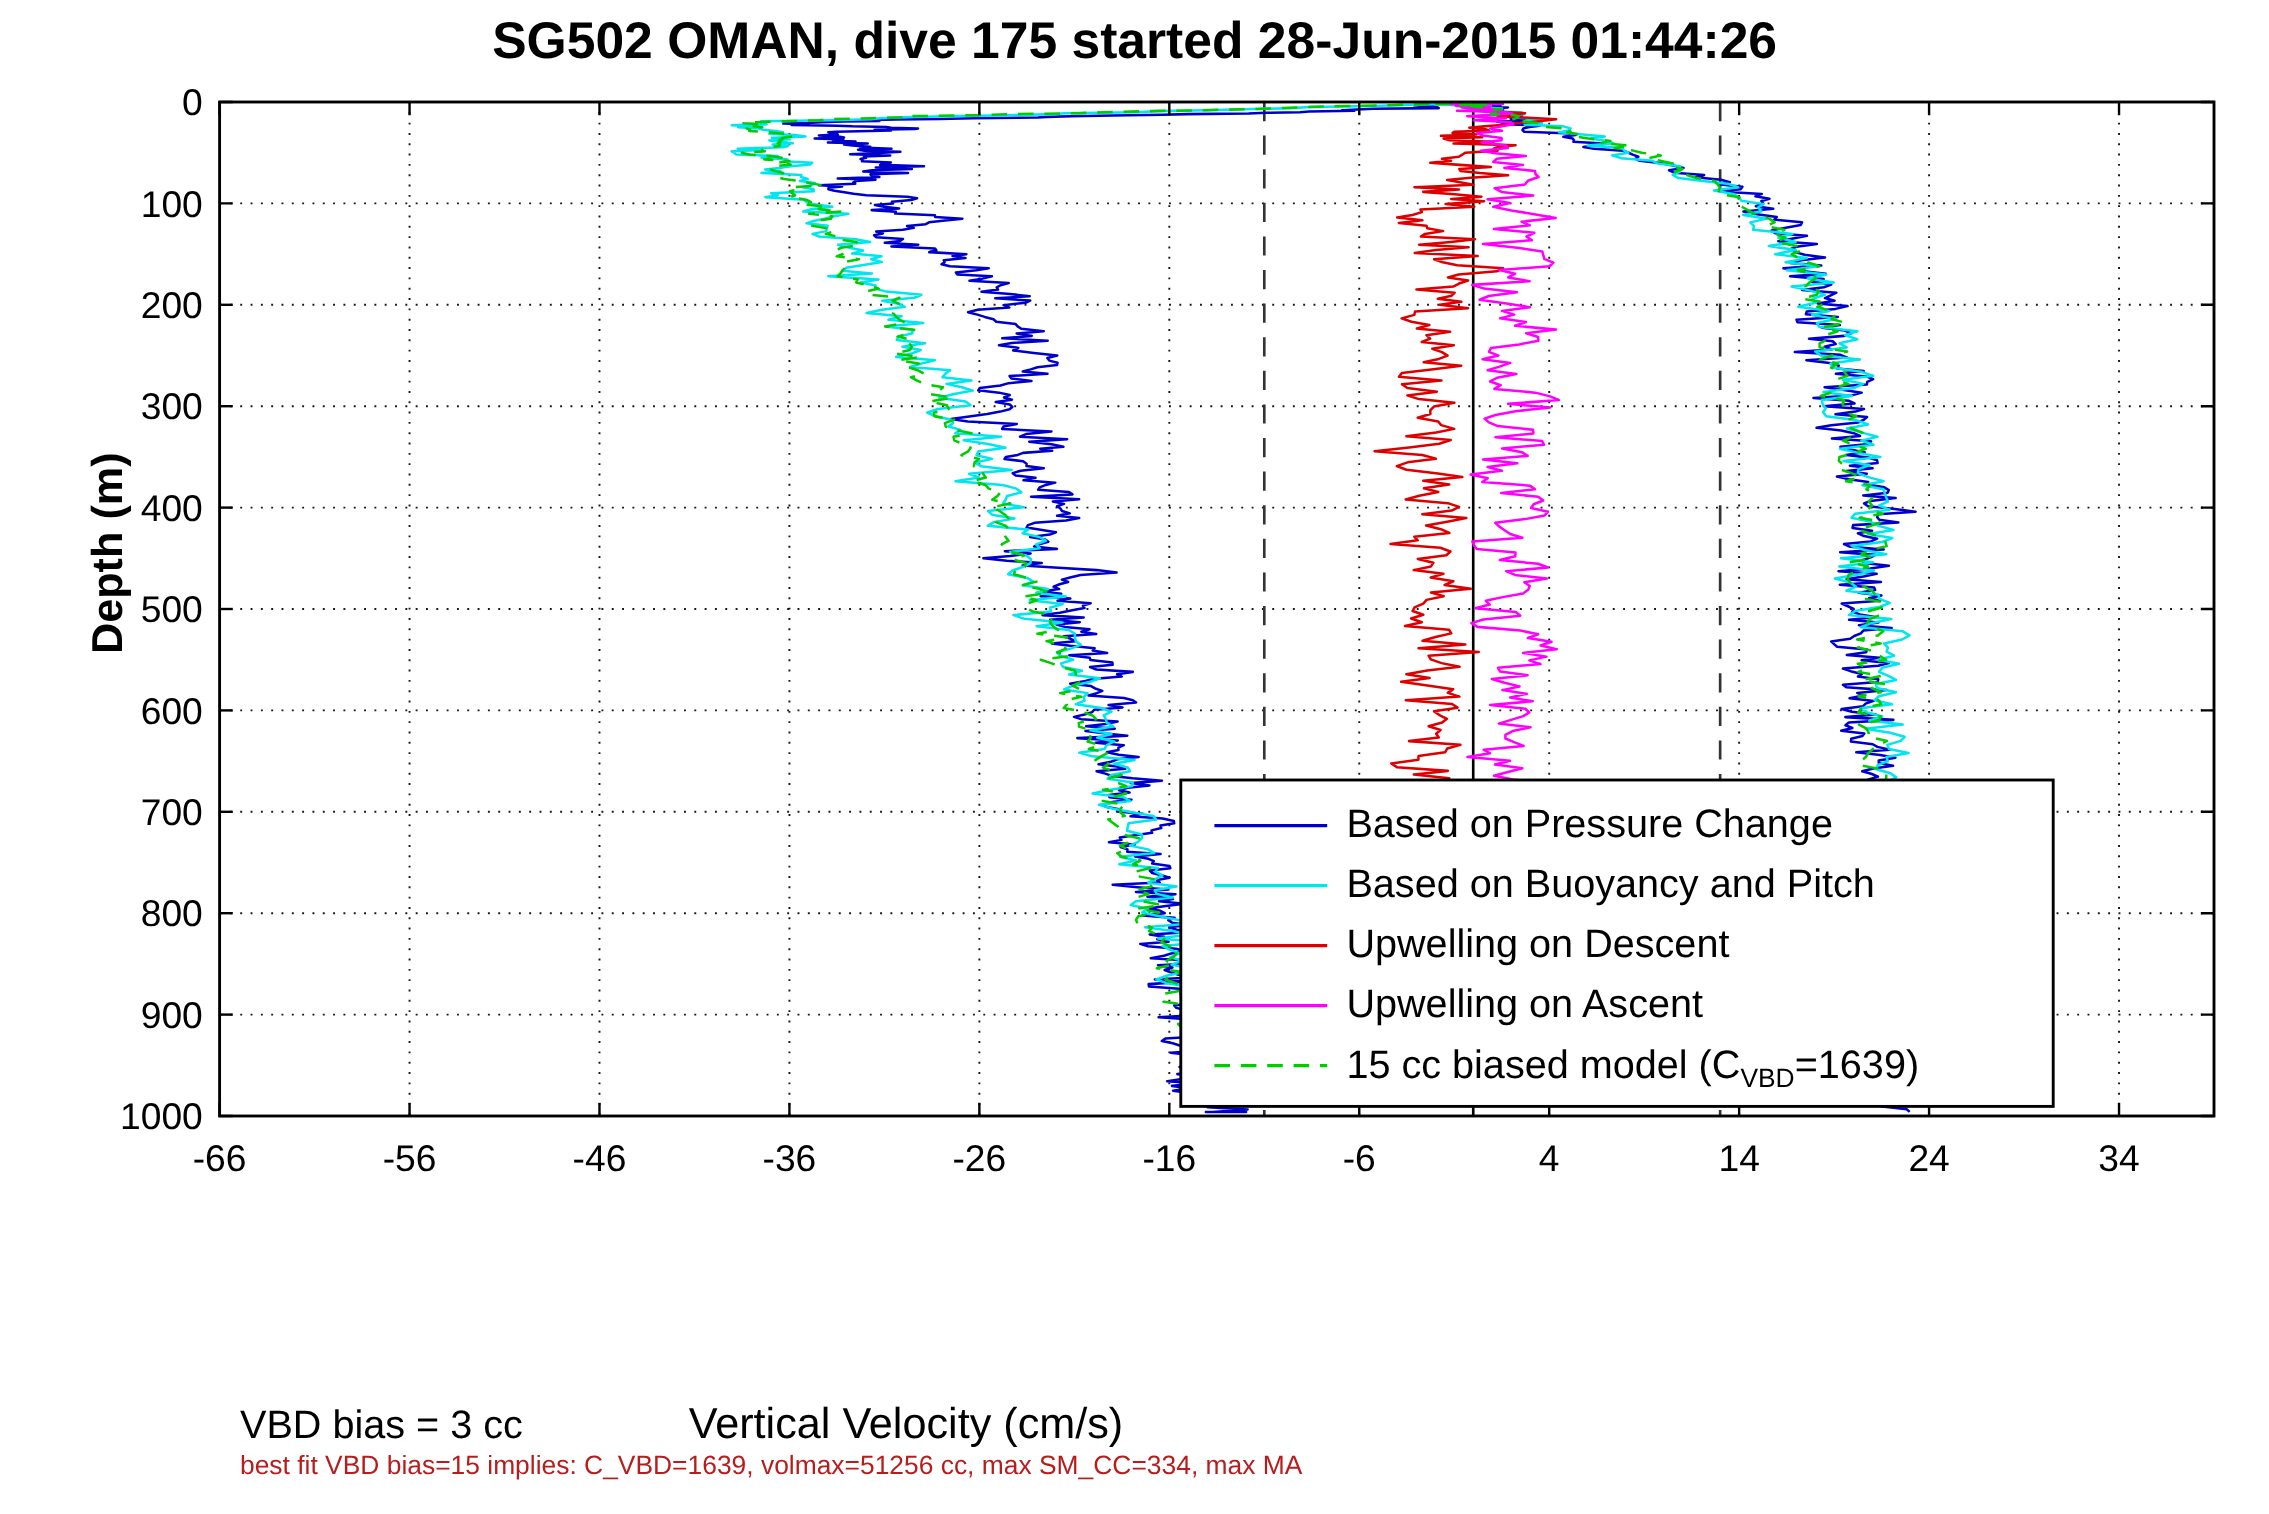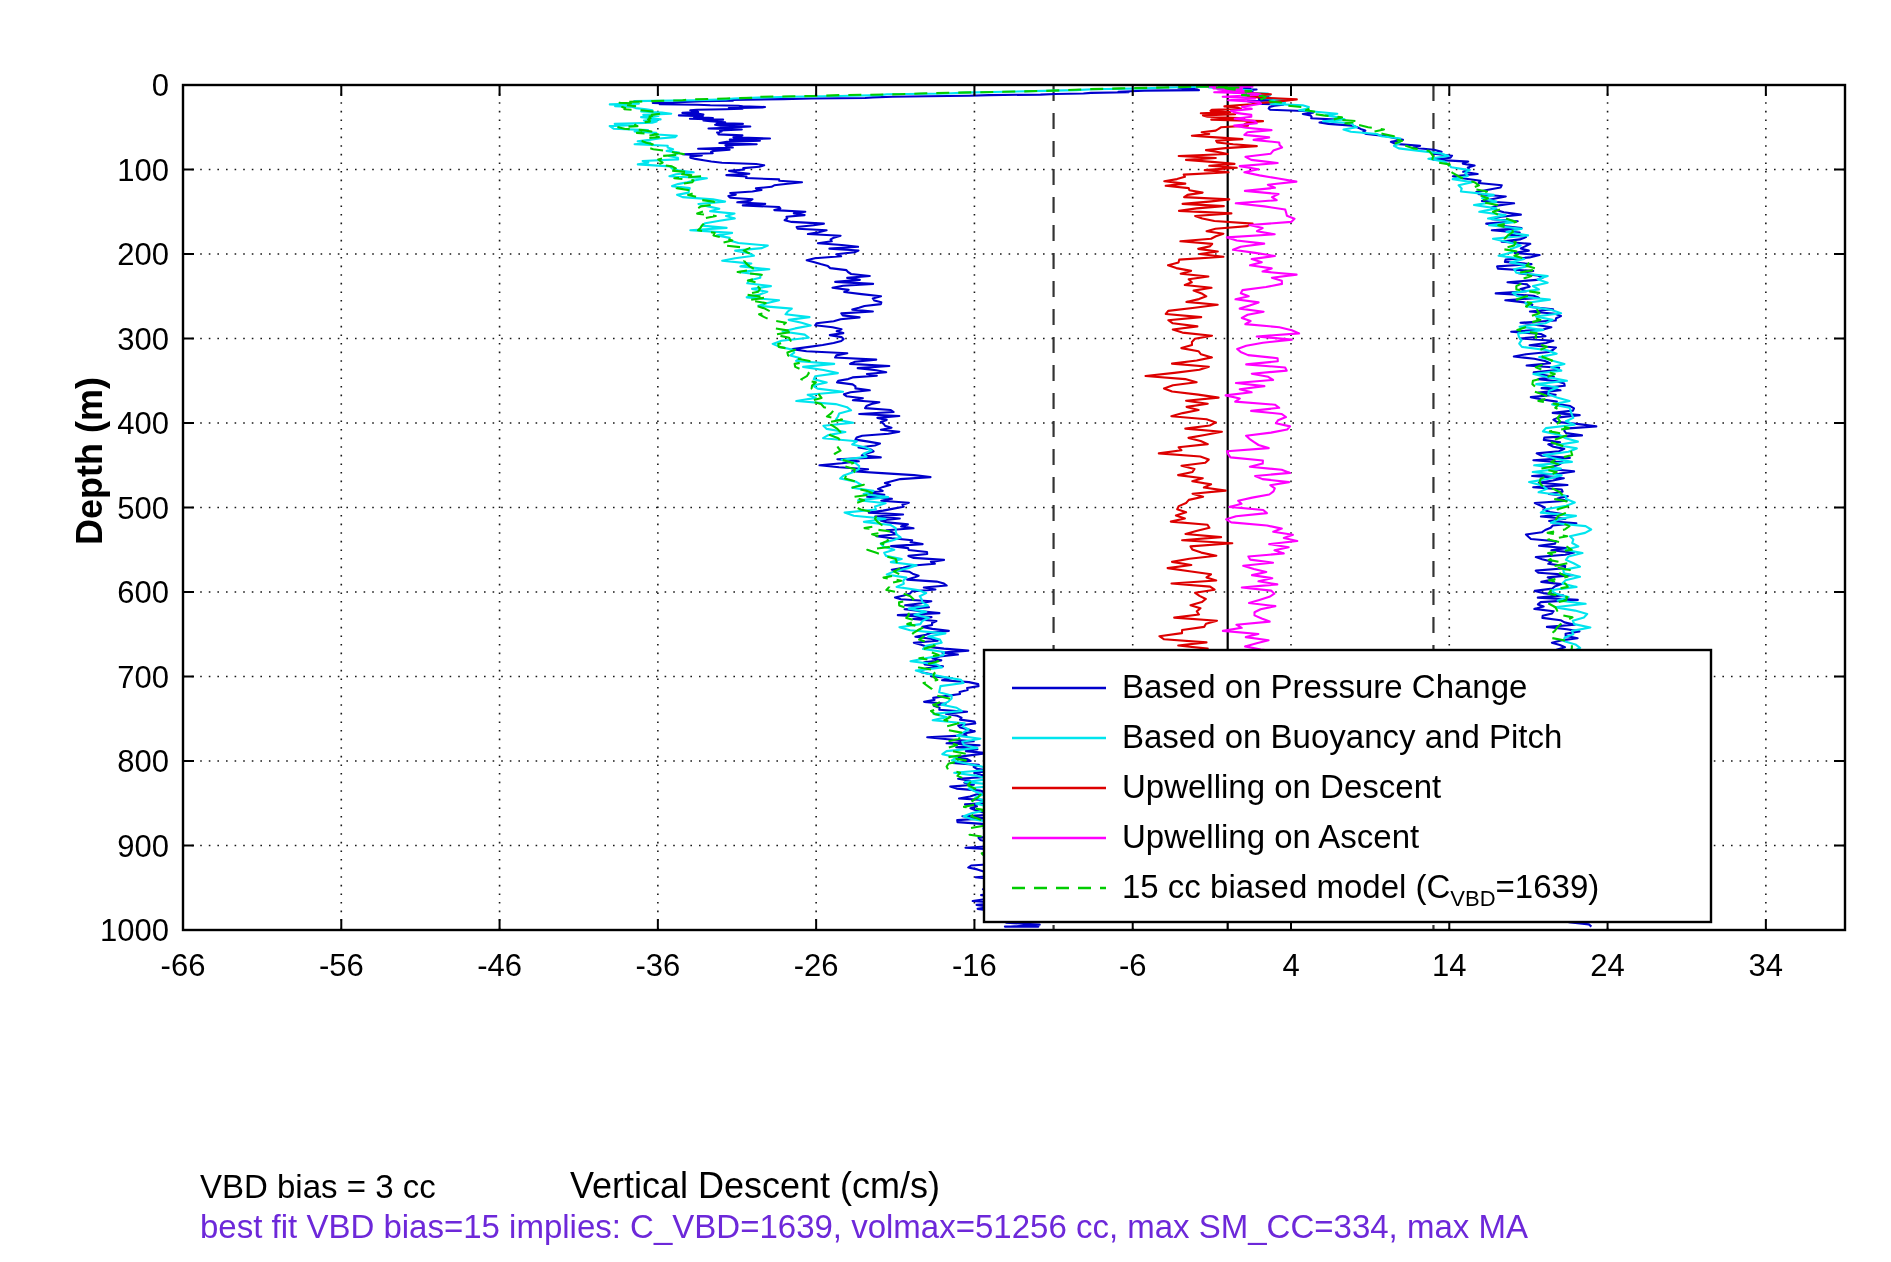--- a/index.html
+++ b/index.html
@@ -55,22 +55,22 @@
     left: 200px;
     top: 1168px;
     font-size: 33px;
     color: #000000;
     white-space: nowrap;
   }
   #bestfit-note {
     position: absolute;
     left: 200px;
     top: 1208px;
-    font-size: 33px;
-    color: #6d28d9;
+    font-size: 22px;
+    color: #b91c1c;
     white-space: nowrap;
   }
   svg { display: block; }
   .tick-label-y {
     font-size: 31px;
     fill: #000000;
     font-family: "Liberation Sans", sans-serif;
     text-anchor: end;
   }
   .tick-label-x {
@@ -84,20 +84,21 @@
     fill: #000000;
     font-family: "Liberation Sans", sans-serif;
     dominant-baseline: middle;
   }
 </style>
 </head>
 <body>
 
 <div id="page">
 
+  <div id="plot-title">SG502 OMAN, dive 175 started 28-Jun-2015 01:44:26</div>
 
   <div id="y-axis-label">Depth (m)</div>
 
   <svg id="chart" width="1891" height="1150" style="position:absolute; left:0; top:60px;">
     <g id="grid-layer">
         <line x1="341.2857142857143" y1="25" x2="341.2857142857143" y2="870" stroke="#000" stroke-width="1.6" stroke-dasharray="1.6 7" opacity="0.9"></line>
         <line x1="499.57142857142856" y1="25" x2="499.57142857142856" y2="870" stroke="#000" stroke-width="1.6" stroke-dasharray="1.6 7" opacity="0.9"></line>
         <line x1="657.8571428571429" y1="25" x2="657.8571428571429" y2="870" stroke="#000" stroke-width="1.6" stroke-dasharray="1.6 7" opacity="0.9"></line>
         <line x1="816.1428571428571" y1="25" x2="816.1428571428571" y2="870" stroke="#000" stroke-width="1.6" stroke-dasharray="1.6 7" opacity="0.9"></line>
         <line x1="974.4285714285713" y1="25" x2="974.4285714285713" y2="870" stroke="#000" stroke-width="1.6" stroke-dasharray="1.6 7" opacity="0.9"></line>
@@ -226,17 +227,17 @@
         <text x="1122" y="679" class="legend-text">Based on Buoyancy and Pitch</text>
         <line x1="1012" y1="728" x2="1106" y2="728" stroke="#dd0000" stroke-width="2.6"></line>
         <text x="1122" y="729" class="legend-text">Upwelling on Descent</text>
         <line x1="1012" y1="778" x2="1106" y2="778" stroke="#ff00ff" stroke-width="2.6"></line>
         <text x="1122" y="779" class="legend-text">Upwelling on Ascent</text>
         <line x1="1012" y1="828" x2="1106" y2="828" stroke="#00cc00" stroke-width="2.6" stroke-dasharray="13 9"></line>
         <text x="1122" y="829" class="legend-text"><tspan>15 cc biased model (C</tspan><tspan dy="11" font-size="22">VBD</tspan><tspan dy="-11">=1639)</tspan></text>
       </g>
   </svg>
 
-  <div id="x-axis-label">Vertical Descent (cm/s)</div>
+  <div id="x-axis-label">Vertical Velocity (cm/s)</div>
   <div id="vbd-bias-note">VBD bias = 3 cc</div>
   <div id="bestfit-note">best fit VBD bias=15 implies: C_VBD=1639, volmax=51256 cc, max SM_CC=334, max MA</div>
 
 </div>
 
 </body></html>

